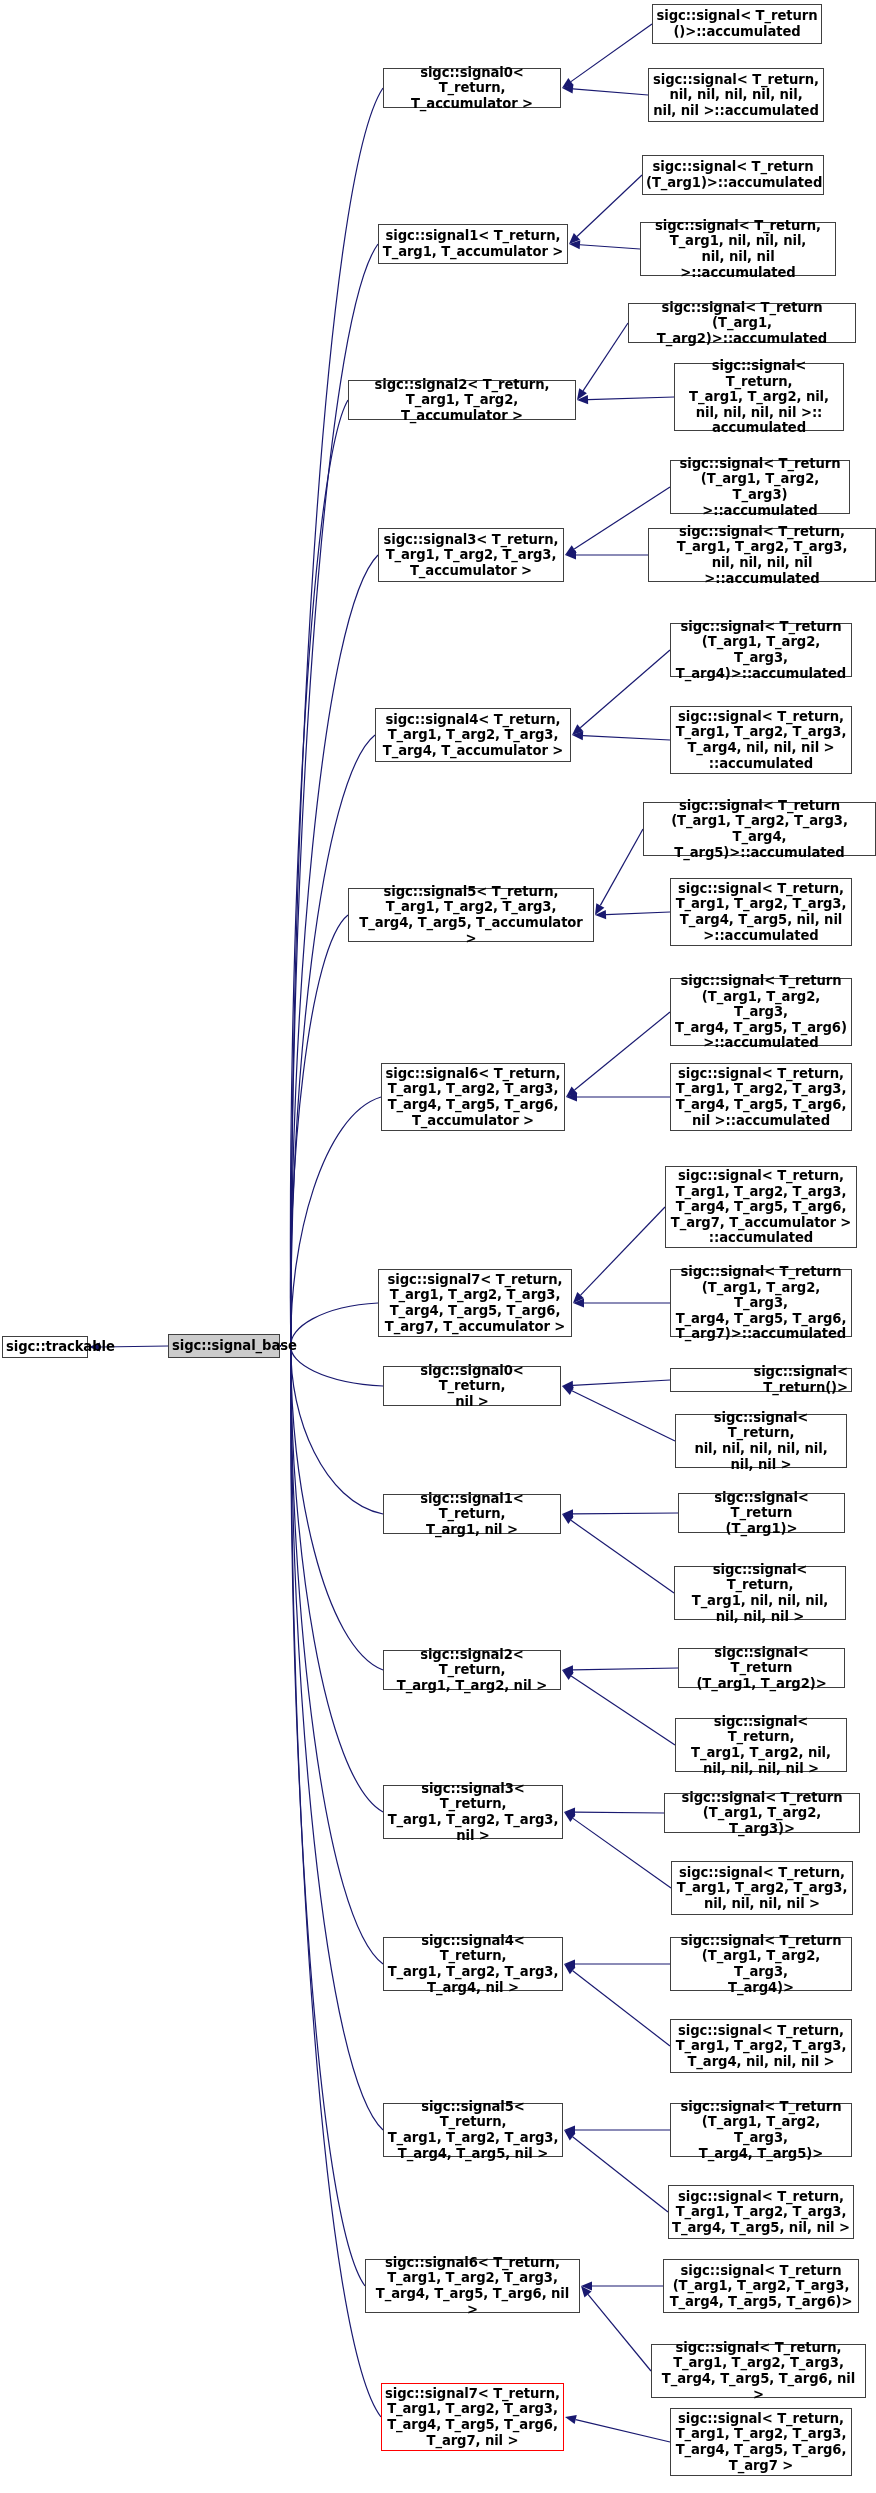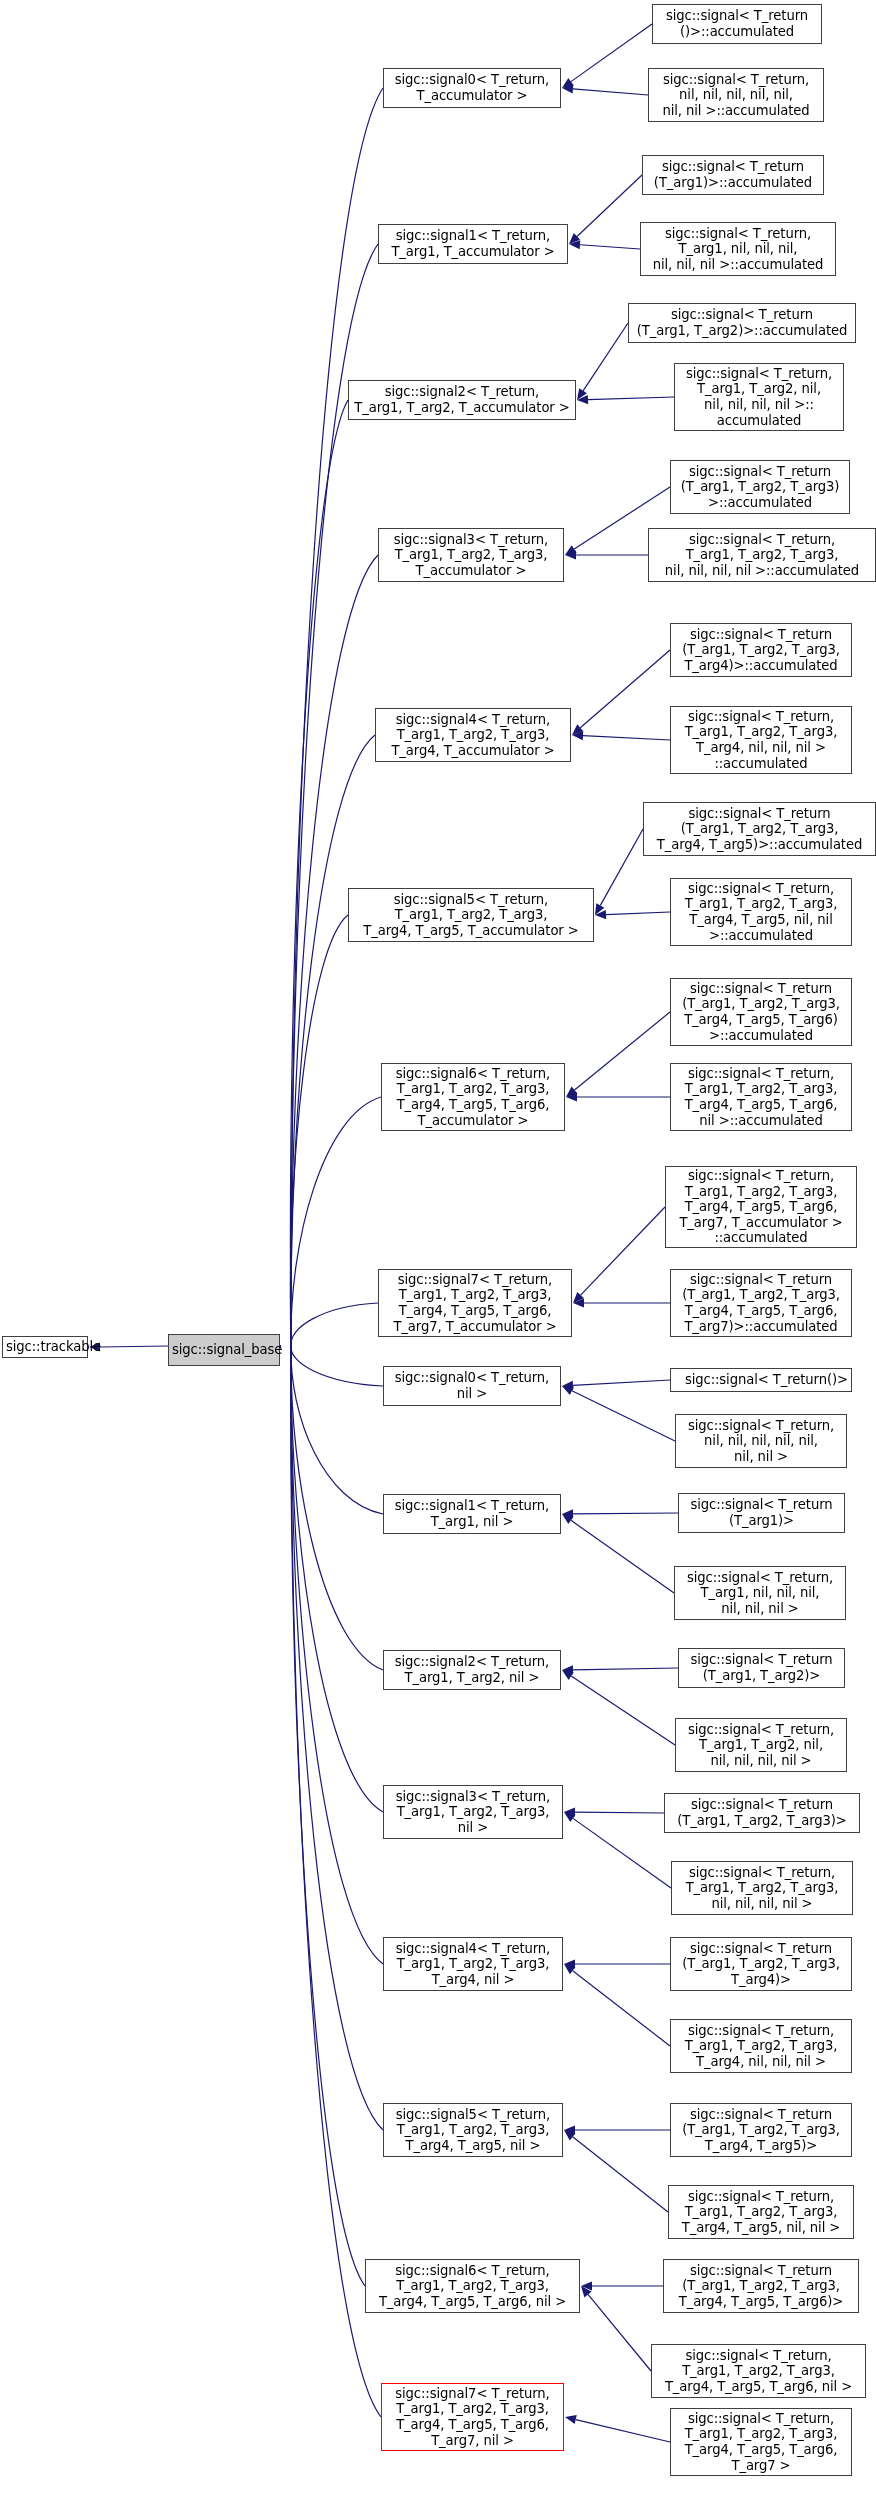--- a/index.html
+++ b/index.html
@@ -46,20 +46,21 @@
     background: #cccccc;
     border-color: #404040;
   }
   .node.highlight {
     background: #ffffff;
     border: 1.5px solid #ff0000;
   }
   .node span {
     display: block;
     width: 100%;
+    font-weight: bold;
   }
 </style>
 </head>
 <body>
 
 <div id="canvas">
   <svg id="edges" viewBox="0 0 876 2493" xmlns="http://www.w3.org/2000/svg">
       <path d="M168,1346 L100,1347" stroke="#191970" fill="none" stroke-width="1.2"></path>
       <polygon points="89,1347 100,1342.4 100,1351.6" fill="#191970"></polygon>
       <path d="M383,88 C323.84,176.05999999999995 289.16,817.64 291,1346" stroke="#191970" fill="none" stroke-width="1.2"></path>
@@ -151,21 +152,21 @@
       <path d="M668,2212 L572.6379608219056,2136.8106998788103" stroke="#191970" fill="none" stroke-width="1.2"></path>
       <polygon points="564,2130 575.4860716803171,2133.1984617169223 569.7898499634941,2140.422938040698" fill="#191970"></polygon>
       <path d="M663,2286 L592,2286" stroke="#191970" fill="none" stroke-width="1.2"></path>
       <polygon points="581,2286 592,2281.4 592,2290.6" fill="#191970"></polygon>
       <path d="M651,2371 L587.9927797814721,2294.4912325917876" stroke="#191970" fill="none" stroke-width="1.2"></path>
       <polygon points="581,2286 591.5436588653106,2291.5669792286267 584.4419006976336,2297.4154859549485" fill="#191970"></polygon>
       <path d="M670,2442 L575.700868361539,2419.5478258003664" stroke="#191970" fill="none" stroke-width="1.2"></path>
       <polygon points="565,2417 576.7663227871468,2415.0729172128135 574.6354139359313,2424.022734387919" fill="#191970"></polygon>
     </svg>
 <div class="node" style="left: 2px; top: 1336px; width: 86px; height: 22px;"><span>sigc::trackable</span></div>
-    <div class="node current" style="left: 168px; top: 1334px; width: 112px; height: 32px;"><span>sigc::signal_base</span></div>
+    <div class="node current" style="left: 168px; top: 1334px; width: 112px; height: 24px;"><span>sigc::signal_base</span></div>
     <div class="node" style="left: 383px; top: 68px; width: 178px; height: 40px;"><span>sigc::signal0&lt; T_return,
 T_accumulator &gt;</span></div>
     <div class="node" style="left: 378px; top: 224px; width: 190px; height: 40px;"><span>sigc::signal1&lt; T_return,
 T_arg1, T_accumulator &gt;</span></div>
     <div class="node" style="left: 348px; top: 380px; width: 228px; height: 40px;"><span>sigc::signal2&lt; T_return,
 T_arg1, T_arg2, T_accumulator &gt;</span></div>
     <div class="node" style="left: 378px; top: 528px; width: 186px; height: 54px;"><span>sigc::signal3&lt; T_return,
 T_arg1, T_arg2, T_arg3,
 T_accumulator &gt;</span></div>
     <div class="node" style="left: 375px; top: 708px; width: 196px; height: 54px;"><span>sigc::signal4&lt; T_return,

